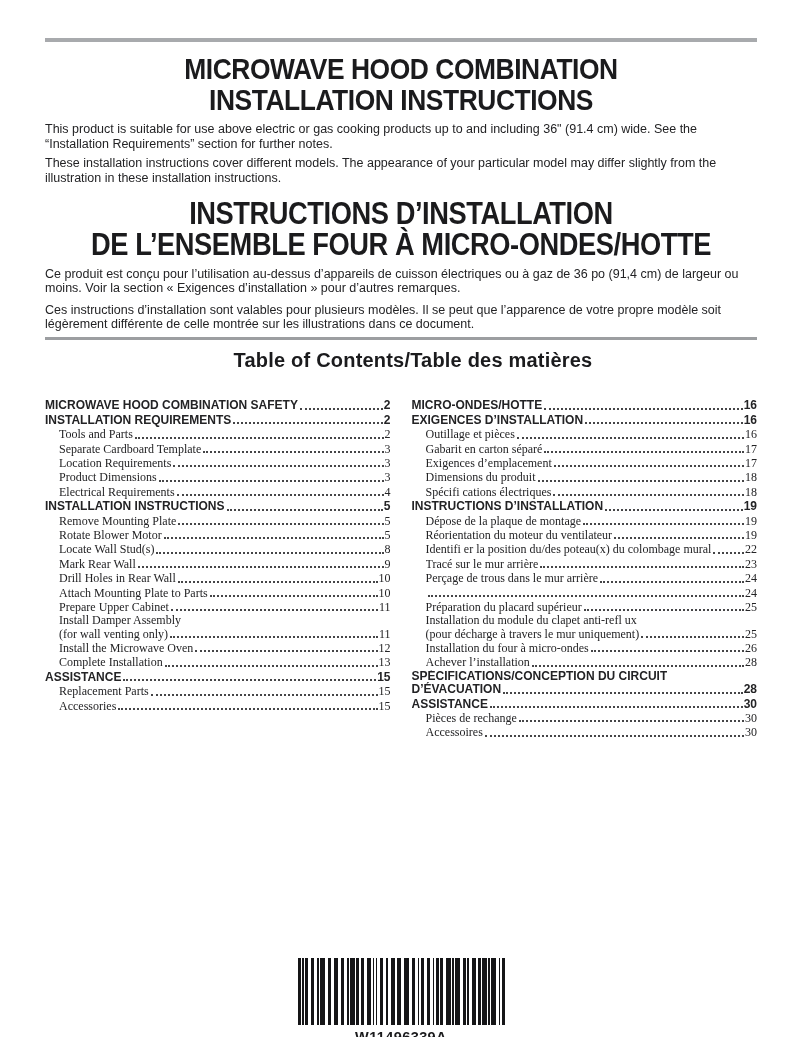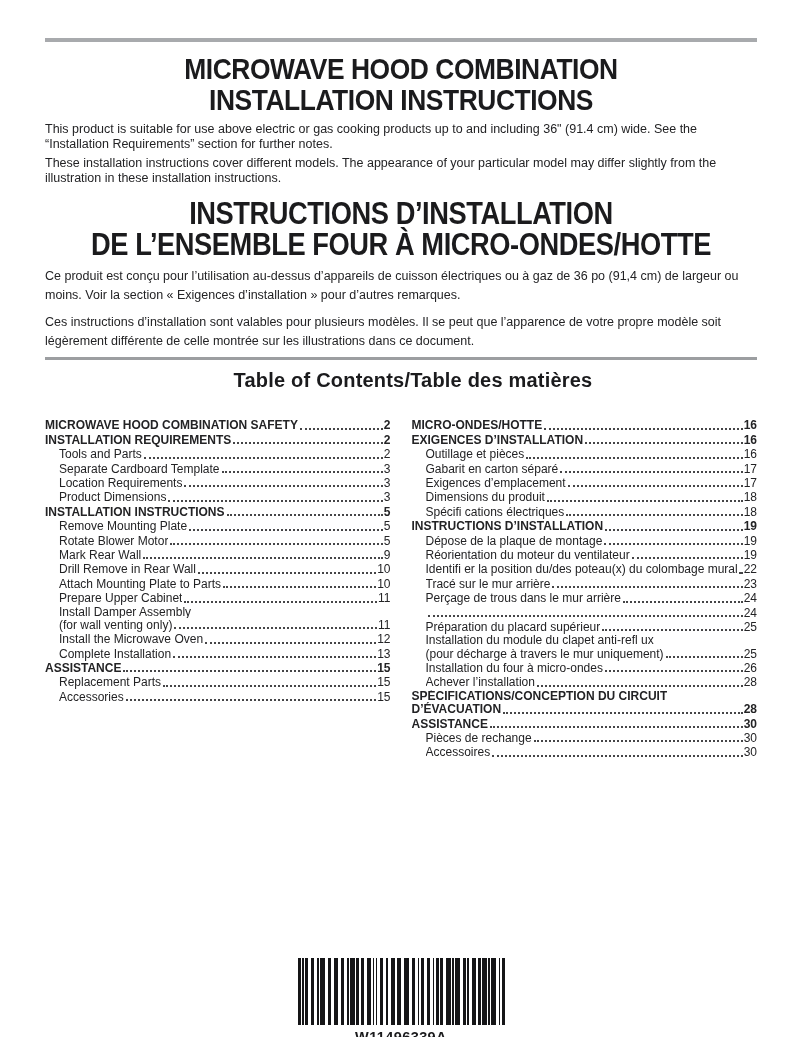--- a/index.html
+++ b/index.html
@@ -23,21 +23,21 @@
     letter-spacing: -0.5px;
     transform: scaleX(0.88);
     transform-origin: 50% 50%;
     color: #1b1b1d;
   }
   .big-title.en { font-size: 30px; line-height: 31px; margin-top: 11px; }
   .big-title.fr { font-size: 31px; line-height: 31px; margin-top: 13px; }
 
   .intro { margin: 7px 45px 0 45px; font-size: 12.5px; line-height: 14.6px; color: #232325; }
   .intro p + p { margin-top: 5px; }
-  .intro.fr { line-height: 19px; }
+  .intro.fr { line-height: 14px; }
   .intro.fr p + p { margin-top: 8px; }
 
   .toc-heading {
     text-align: center;
     font-weight: bold;
     font-size: 20px;
     margin-top: 9px;
     letter-spacing: 0.2px;
     color: #1b1b1d;
     padding-left: 24px;
@@ -52,21 +52,21 @@
 
   .toc-row {
     display: flex;
     align-items: flex-start;
     font-size: 12px;
     line-height: 14.4px;
     white-space: nowrap;
     color: #232325;
   }
   .toc-row.bold { font-weight: bold; }
-  .toc-row.indent { padding-left: 14px; }
+  .toc-row.indent { padding-left: 14px; font-family: Liberation Serif, serif; }
   .toc-row.tight { line-height: 12.2px; }
   .toc-label { flex: 0 1 auto; overflow: hidden; }
   .toc-leader {
     flex: 1 1 4px;
     min-width: 4px;
     border-bottom: 2px dotted #454547;
     align-self: flex-end;
     margin: 0 1px 3px 2px;
   }
   .toc-page { flex: 0 0 auto; }
@@ -150,42 +150,52 @@
         <div class="toc-row indent">
           <span class="toc-label">Location Requirements</span>
           <span class="toc-leader"></span>
           <span class="toc-page">3</span>
         </div>
         <div class="toc-row indent">
           <span class="toc-label">Product Dimensions</span>
           <span class="toc-leader"></span>
           <span class="toc-page">3</span>
         </div>
+        <div class="toc-row indent">
+          <span class="toc-label">Electrical Requirements</span>
+          <span class="toc-leader"></span>
+          <span class="toc-page">4</span>
+        </div>
         <div class="toc-row bold">
           <span class="toc-label">INSTALLATION INSTRUCTIONS</span>
           <span class="toc-leader"></span>
           <span class="toc-page">5</span>
         </div>
         <div class="toc-row indent">
           <span class="toc-label">Remove Mounting Plate</span>
           <span class="toc-leader"></span>
           <span class="toc-page">5</span>
         </div>
         <div class="toc-row indent">
           <span class="toc-label">Rotate Blower Motor</span>
           <span class="toc-leader"></span>
           <span class="toc-page">5</span>
         </div>
         <div class="toc-row indent">
+          <span class="toc-label">Locate Wall Stud(s)</span>
+          <span class="toc-leader"></span>
+          <span class="toc-page">8</span>
+        </div>
+        <div class="toc-row indent">
           <span class="toc-label">Mark Rear Wall</span>
           <span class="toc-leader"></span>
           <span class="toc-page">9</span>
         </div>
         <div class="toc-row indent">
-          <span class="toc-label">Drill Remove in Rear Wall</span>
+          <span class="toc-label">Drill Holes in Rear Wall</span>
           <span class="toc-leader"></span>
           <span class="toc-page">10</span>
         </div>
         <div class="toc-row indent">
           <span class="toc-label">Attach Mounting Plate to Parts</span>
           <span class="toc-leader"></span>
           <span class="toc-page">10</span>
         </div>
         <div class="toc-row indent">
           <span class="toc-label">Prepare Upper Cabinet</span>

